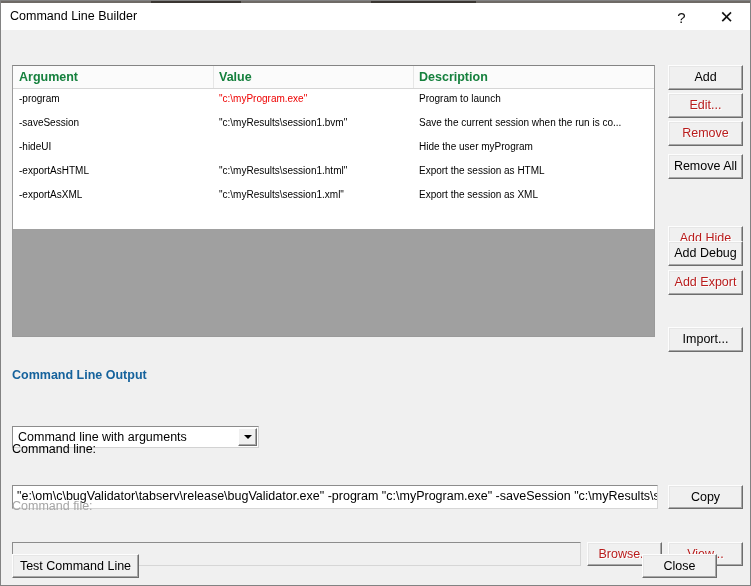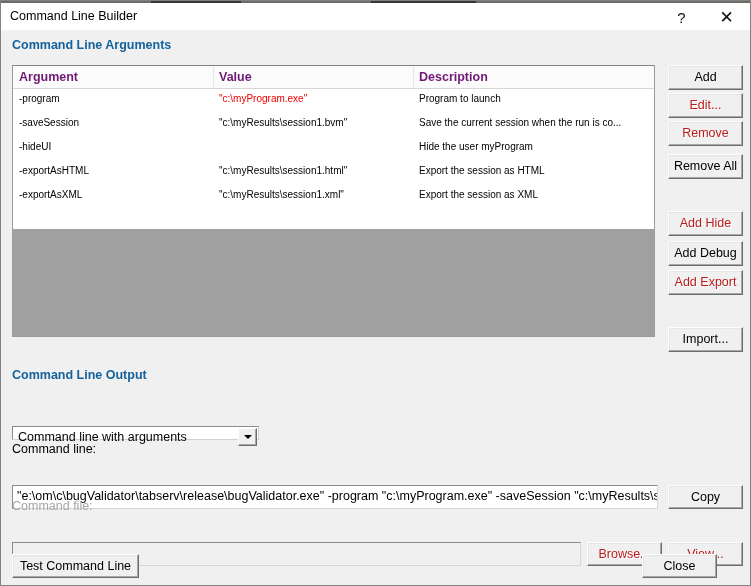--- a/index.html
+++ b/index.html
@@ -118,21 +118,21 @@
     height: 23px;
     background: #fbfbfb;
     border-bottom: 1px solid #d6d6d6;
     box-sizing: border-box;
   }
   .list-header .hcell {
     position: absolute;
     top: 4px;
     font-size: 12.5px;
     font-weight: bold;
-    color: #701a75;
+    color: #15803d;
     white-space: nowrap;
   }
   .list-header .hsep {
     position: absolute;
     top: 0;
     width: 1px;
     height: 22px;
     background: #e6e6e6;
   }
   .list-rows {
@@ -190,21 +190,21 @@
   }
 
   .side-btn { left: 667px; width: 75px; height: 25px; }
 
   
   .combo {
     position: absolute;
     left: 11px;
     top: 396px;
     width: 247px;
-    height: 14px;
+    height: 22px;
     box-sizing: border-box;
     background: #ffffff;
     border-top: 1px solid #8c8c8c;
     border-left: 1px solid #8c8c8c;
     border-right: 1px solid #d2d2d2;
     border-bottom: 1px solid #d2d2d2;
   }
   .combo-text {
     position: absolute;
     left: 5px;
@@ -285,21 +285,20 @@
     <button class="tb-btn tb-help">
       <span class="tb-glyph">?</span>
     </button>
     <button class="tb-btn tb-close">
       <span class="tb-glyph x">✕</span>
     </button>
   </div>
 
   <div class="client">
 
-    <div class="group-caption" style="left:11px; top:8px;">Command Line Arguments</div>
 
     <div class="listctrl">
       <div class="list-header">
         <div class="hcell" style="left:6px;">Argument</div>
         <div class="hcell" style="left:206px;">Value</div>
         <div class="hcell" style="left:406px;">Description</div>
         <div class="hsep" style="left:200px;"></div>
         <div class="hsep" style="left:400px;"></div>
       </div>
 
@@ -329,21 +328,21 @@
           <div class="lcell c-val">"c:\myResults\session1.xml"</div>
           <div class="lcell c-desc">Export the session as XML</div>
         </div>
       </div>
     </div>
 
     <div class="btn side-btn" style="top:35px;">Add</div>
     <div class="btn side-btn disabled" style="top:63px;">Edit...</div>
     <div class="btn side-btn disabled" style="top:91px;">Remove</div>
     <div class="btn side-btn" style="top:124px;">Remove All</div>
-    <div class="btn side-btn disabled" style="top:181px;">Add Hide</div>
+    <div class="btn side-btn disabled" style="top:196px;">Add Hide</div>
     <div class="btn side-btn" style="top:211px;">Add Debug</div>
     <div class="btn side-btn disabled" style="top:240px;">Add Export</div>
     <div class="btn side-btn" style="top:297px;">Import...</div>
 
     <div class="group-caption" style="left:11px; top:338px;">Command Line Output</div>
 
     <div class="combo">
       <div class="combo-text">Command line with arguments</div>
       <div class="combo-btn">
         <span class="caret"></span>

